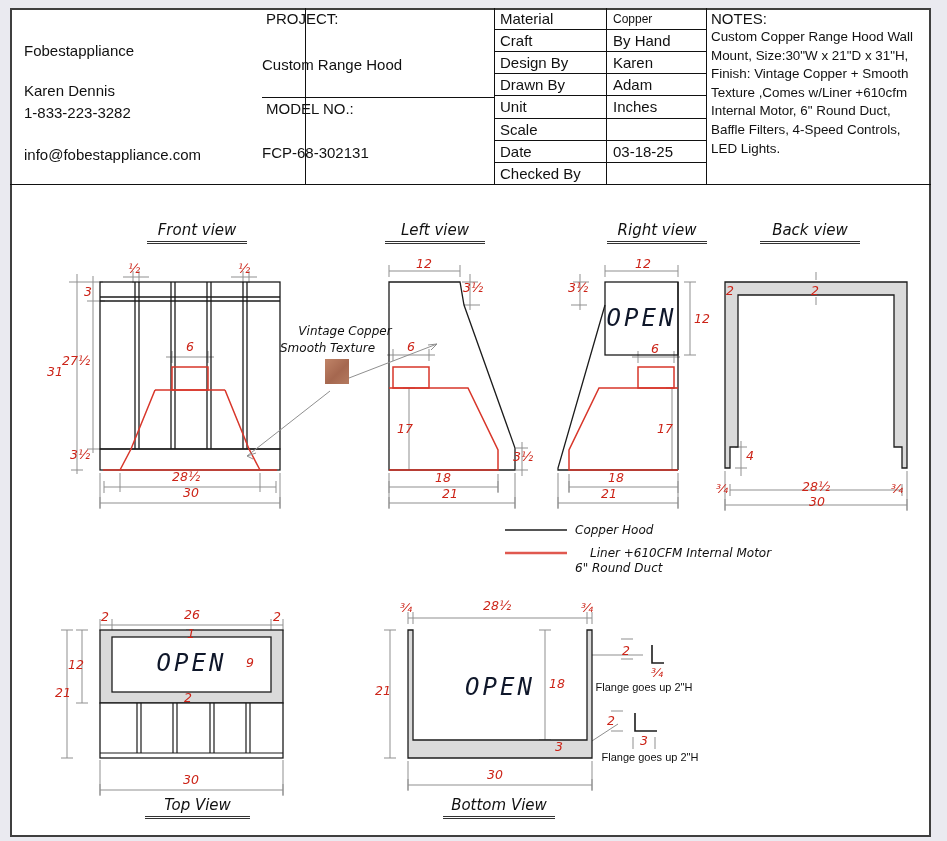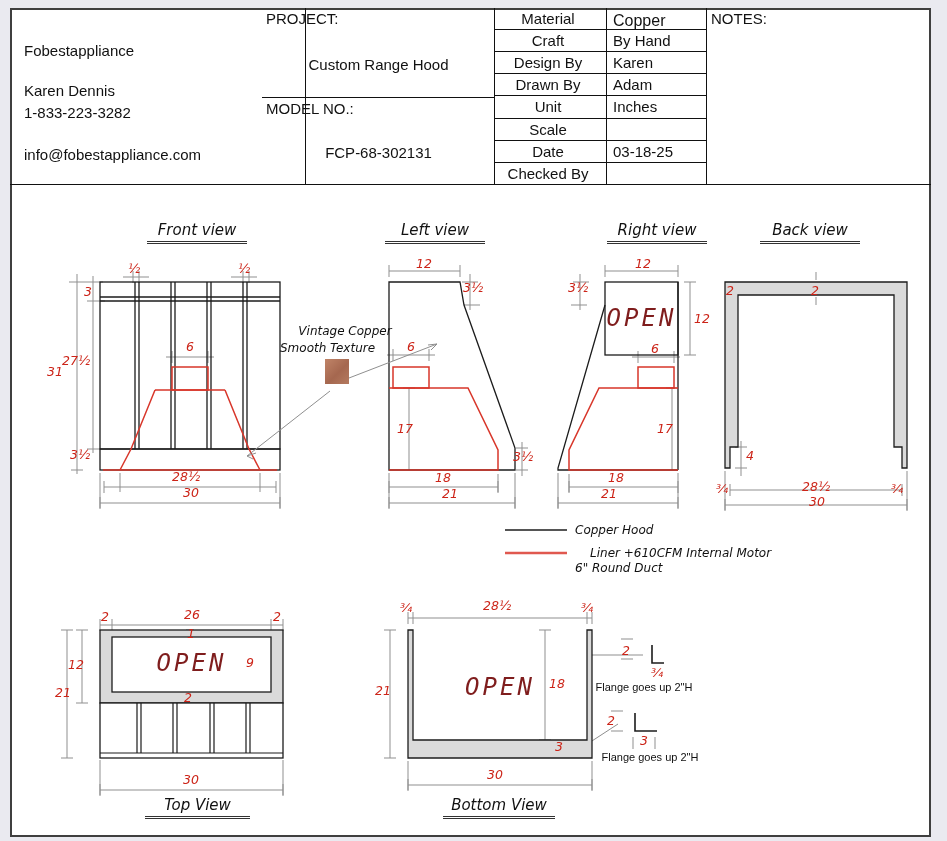--- a/index.html
+++ b/index.html
@@ -5,34 +5,34 @@
   * { margin:0; padding:0; box-sizing:border-box; }
   html,body { width:947px; height:841px; }
   body { background:#eaeaf0; font-family:"Liberation Sans",sans-serif; position:relative; overflow:hidden; color:#111; }
   .abs { position:absolute; }
   #sheet { position:absolute; left:10px; top:8px; width:921px; height:829px; background:#fff; border:2px solid #3f3f3f; }
   
   .tb-cell { position:absolute; }
   .br { border-right:1.5px solid #111; }
   .bb { border-bottom:1.5px solid #111; }
   .tb-label { font-size:15px; }
-  .tb-center { text-align:center; font-size:15px; }
+  .tb-center { text-align:left; font-size:15px; }
   .spec-row { display:flex; height:22.12px; border-bottom:1.5px solid #111; }
   .spec-row:last-child { border-bottom:none; }
-  .spec-label { width:112px; border-right:1.5px solid #111; padding:2px 10px 0 5px; font-size:15px;text-align:center; }
+  .spec-label { width:112px; border-right:1.5px solid #111; padding:2px 10px 0 5px; font-size:15px; }
   .spec-value { flex:1; padding:2px 0 0 6px; font-size:15px; }
-  .spec-value.small { font-size:16px; padding-top:4px; }
+  .spec-value.small { font-size:12px; padding-top:4px; }
   .notes-title { font-size:15px; }
   .notes-body { font-size:13.4px; line-height:18.6px; margin-top:1px; }
   
   .view { position:absolute; }
   .view svg { position:absolute; left:0; top:0; }
   .view-title { position:absolute; text-align:center; font:italic 15px "DejaVu Sans",sans-serif; color:#111; padding-bottom:2px; border-bottom:3px double #333; white-space:nowrap; }
   .dim { position:absolute; font:italic 12.5px "DejaVu Sans",sans-serif; color:#cc2418; white-space:nowrap; }
-  .open-label { position:absolute; font:italic 24px "DejaVu Sans Mono",monospace; letter-spacing:3px; color:#7f1d1d; text-align:center; }
+  .open-label { position:absolute; font:italic 24px "DejaVu Sans Mono",monospace; letter-spacing:3px; color:#0f172a; text-align:center; }
   .cad-note { position:absolute; font:italic 12px "DejaVu Sans",sans-serif; color:#111; white-space:nowrap; }
   .flange-note { position:absolute; font:11px "Liberation Sans",sans-serif; color:#111; text-align:center; white-space:nowrap; }
   #swatch { position:absolute; left:45px; top:41px; width:24px; height:25px; background:linear-gradient(135deg,#c08468,#a5674f 55%,#b47a5f); }
   #overlay { position:absolute; left:0; top:0; pointer-events:none; }
 </style>
 </head>
 <body>
 
 <div id="sheet"></div>
 
@@ -82,20 +82,21 @@
     <div class="spec-value">03-18-25</div>
   </div>
   <div class="spec-row">
     <div class="spec-label">Checked By</div>
     <div class="spec-value"></div>
   </div>
 </div>
 
 <div class="tb-cell bb" style="left:707px;top:8px;width:224px;height:177px;padding:2px 3px 0 4px;">
   <div class="notes-title">NOTES:</div>
+  <div class="notes-body">Custom Copper  Range Hood Wall Mount, Size:30"W x 21"D x 31"H, Finish: Vintage Copper + Smooth Texture ,Comes w/Liner +610cfm Internal Motor, 6" Round Duct, Baffle Filters, 4-Speed Controls, LED Lights.</div>
 </div>
 
 <div class="view" style="left:45px;top:218px;width:260px;height:300px;">
   <svg width="260" height="300">
     <g stroke="#8f8f8f" stroke-width="1" fill="none">
       <path d="M78 59 H104 M88 53 V65 M94 53 V65 M186 59 H212 M198 53 V65 M204 53 V65"></path>
       <path d="M32 56 V256 M24 64 H58 M26 252 H38"></path>
       <path d="M48 58 V235 M42 83 H60 M42 231 H54"></path>
       <path d="M121 139 H169 M127 133 V145 M163 133 V145"></path>
       <path d="M59 269 H231 M59 263 V275 M231 263 V275"></path>

